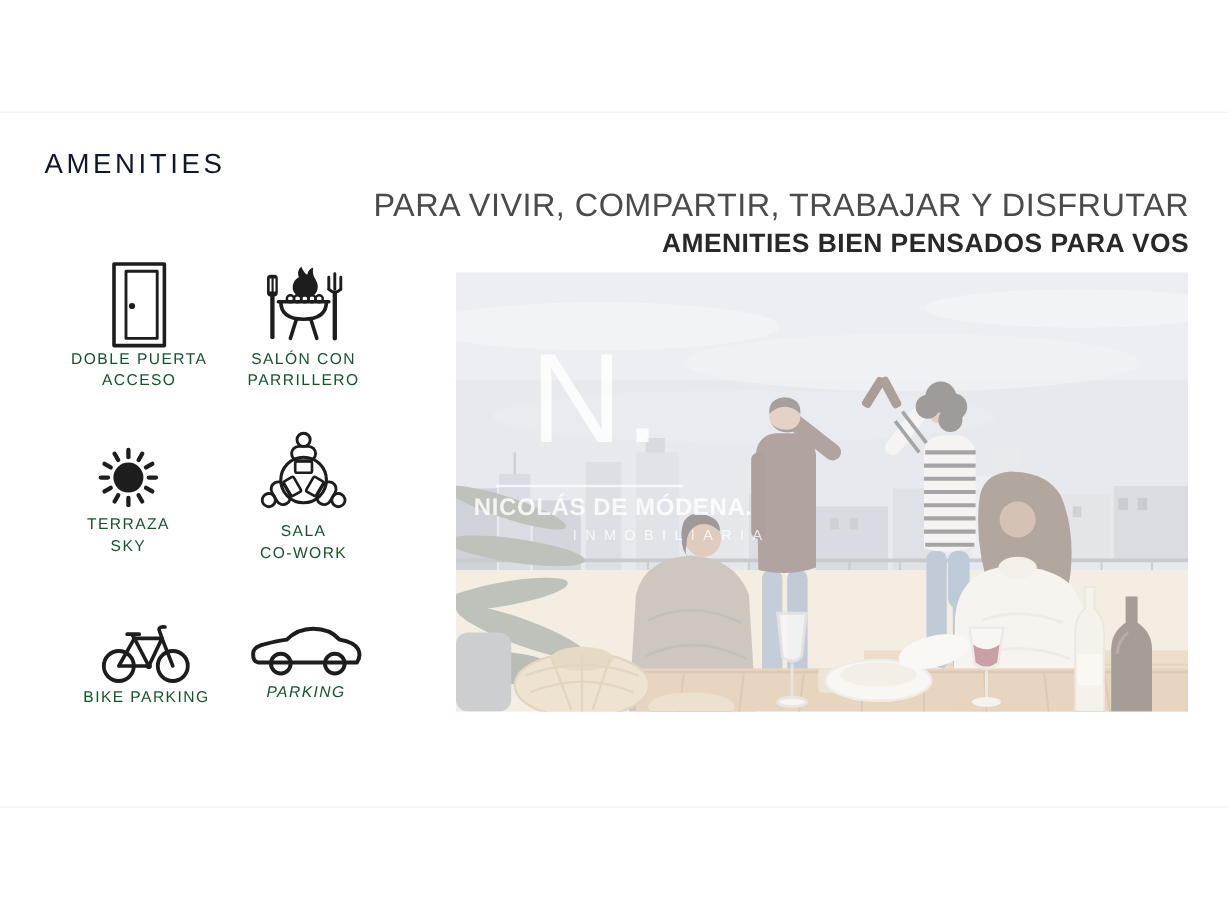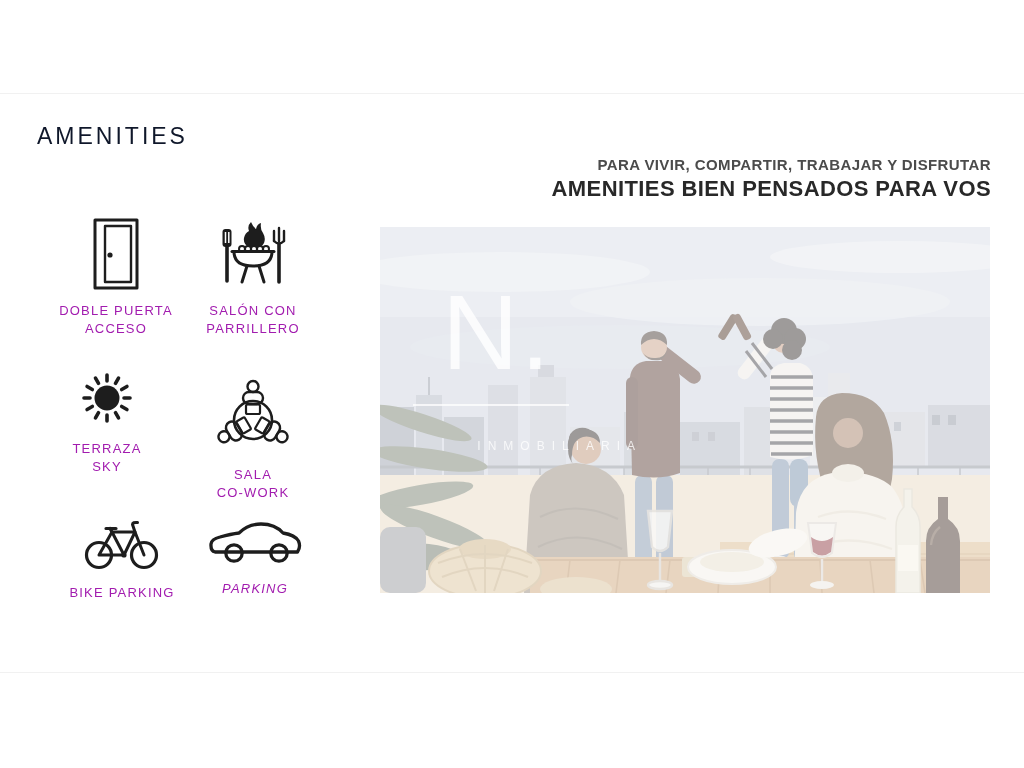--- a/index.html
+++ b/index.html
@@ -14,27 +14,27 @@
   #edge-bottom{top:672px;}
 
   
   .title{
     position:absolute;left:37px;top:123px;
     font-size:23px;letter-spacing:3px;color:#0f172a;font-weight:400;
   }
 
   
   .headline{position:absolute;right:33px;top:156px;text-align:right;}
-  .headline .l1{font-size:15px;color:#4b4b4b;letter-spacing:.4px;font-weight:700;}
+  .headline .l1{font-size:27px;color:#4b4b4b;letter-spacing:.4px;font-weight:400;}
   .headline .l2{font-size:22px;color:#282828;letter-spacing:.4px;font-weight:700;margin-top:3px;text-align:right;}
 
   
   .cell{position:absolute;width:160px;display:flex;flex-direction:column;align-items:center;}
-  .cell .label{margin-top:12px;text-align:center;font-size:13px;letter-spacing:1.2px;
-    color:#a21caf;line-height:1.4;font-weight:400;}
+  .cell .label{text-align:center;font-size:13px;letter-spacing:1.2px;
+    color:#14532d;line-height:1.4;font-weight:400;}
   .cell .label span{display:block;white-space:nowrap;}
   .cell .label span:empty{display:none;}
   .icon{display:block;}
   .ik{stroke:#1d1d1d;fill:none;stroke-linecap:round;stroke-linejoin:round;}
   .if{fill:#1d1d1d;stroke:none;}
 
   
   .photo{
     position:absolute;left:380px;top:227px;width:610px;height:366px;overflow:hidden;
   }
@@ -118,21 +118,21 @@
       <line x1="38.5" y1="15.3" x2="41.5" y2="10.1"></line>
       <line x1="44.7" y1="21.5" x2="49.9" y2="18.5"></line>
     </g>
   </svg>
   <div class="label">
     <span>TERRAZA</span>
     <span>SKY</span>
   </div>
 </div>
 
-<div class="cell" style="left:173px;top:378px;">
+<div class="cell" style="left:173px;top:358px;">
   <svg class="icon" width="72" height="76" viewBox="0 0 72 76">
     <circle class="ik" cx="36" cy="42" r="19" stroke-width="2.6"></circle>
     <g>
       <rect class="ik" x="26" y="14" width="20" height="12" rx="6" stroke-width="2.4" fill="#ffffff"></rect>
       <circle class="ik" cx="36" cy="8.5" r="5.5" stroke-width="2.4" fill="#ffffff"></circle>
       <rect class="ik" x="29" y="26.5" width="14" height="9.5" rx="1.5" stroke-width="2.2" fill="#ffffff"></rect>
     </g>
     <g transform="rotate(120 36 42)">
       <rect class="ik" x="26" y="14" width="20" height="12" rx="6" stroke-width="2.4" fill="#ffffff"></rect>
       <circle class="ik" cx="36" cy="8.5" r="5.5" stroke-width="2.4" fill="#ffffff"></circle>
@@ -353,14 +353,15 @@
 
       <path d="M558 270 L568 270 L568 292 Q580 300 580 314 L580 366 L546 366 L546 314 Q546 300 558 292 Z" fill="#46342a"></path>
       <path d="M560 300 Q552 306 551 318" stroke="#6b5648" stroke-width="2.4" fill="none"></path>
     </g>
 
     <rect x="0" y="0" width="610" height="366" fill="#ffffff" opacity="0.52"></rect>
   </svg>
 
   <div class="wm wm-n">N.</div>
   <div class="wm-line"></div>
+  <div class="wm wm-brand">NICOLÁS DE MÓDENA.</div>
   <div class="wm wm-sub">INMOBILIARIA</div>
 </div>
 
 </body></html>

